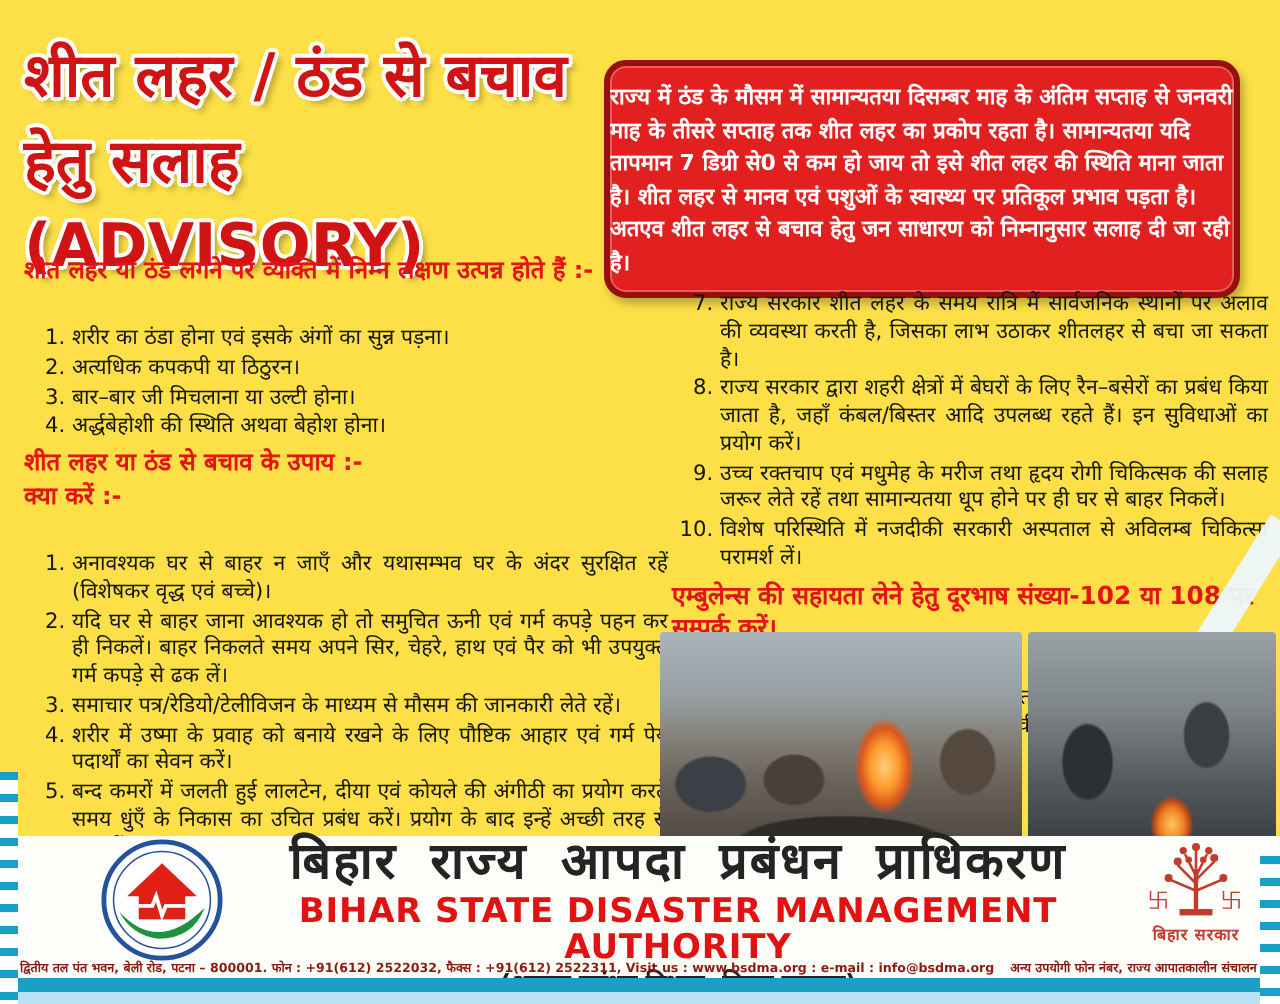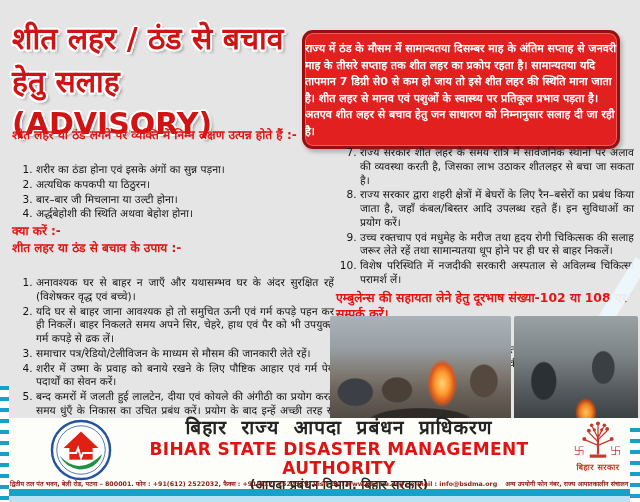--- a/index.html
+++ b/index.html
@@ -1,18 +1,18 @@
 <!DOCTYPE html>
 <html><head>
 <meta charset="utf-8">
 <style>
   html,body{margin:0;padding:0;}
   .canvas{
     position:relative;width:640px;height:502px;overflow:hidden;
-    background:#e5e5e5;
+    background:#fde047;
     font-family:"DejaVu Sans",sans-serif;
   }
   
   .main-title{
     position:absolute;left:12px;top:18px;width:298px;
     font-size:30px;font-weight:bold;color:#d01414;line-height:1.42;
     text-shadow:2px 0 #fff,-2px 0 #fff,0 2px #fff,0 -2px #fff,
                 1.5px 1.5px #fff,-1.5px -1.5px #fff,1.5px -1.5px #fff,-1.5px 1.5px #fff,
                 3px 3px 3px rgba(0,0,0,.30);
   }
@@ -50,21 +50,21 @@
     background:
       radial-gradient(ellipse 15px 20px at 58% 86%, #ffc75e 0%, #f08024 40%, #b8481a 60%, rgba(0,0,0,0) 72%),
       radial-gradient(ellipse 20px 30px at 24% 58%, #2b3034 0 60%, rgba(0,0,0,0) 66%),
       radial-gradient(ellipse 18px 26px at 72% 46%, #3a3f43 0 60%, rgba(0,0,0,0) 66%),
       linear-gradient(180deg,#9aa1a5 0%,#7d8488 35%,#565c60 65%,#33383b 100%);
   }
   
   .bottom{position:absolute;left:0;top:418px;width:640px;height:84px;background:#fdfdfa;z-index:2;}
   .bsdma-logo{position:absolute;left:50px;top:1px;}
   .org-block{position:absolute;left:116px;top:-1px;width:446px;text-align:center;}
-  .org-hindi{font-size:19px;color:#242424;font-weight:600;letter-spacing:1px;word-spacing:7px;line-height:1.1;}
+  .org-hindi{font-size:25px;color:#242424;font-weight:600;letter-spacing:1px;word-spacing:7px;line-height:1.1;}
   .org-english{font-size:17px;color:#e01212;font-weight:800;letter-spacing:.4px;line-height:1.1;margin-top:2px;}
   .org-dept{font-size:12.5px;color:#242424;font-weight:600;line-height:1.15;margin-top:1px;}
   .emblem-wrap{position:absolute;right:10px;top:0;width:64px;text-align:center;}
   .emblem-caption{font-size:8px;color:#c43b2e;font-weight:bold;letter-spacing:.5px;margin-top:-3px;text-align:center;}
   .contact-line{position:absolute;left:10px;top:61px;width:622px;display:flex;justify-content:space-between;
     gap:8px;font-size:6.3px;color:#8a1d12;white-space:nowrap;overflow:hidden;font-weight:600;}
   .teal-bar{position:absolute;left:8px;top:71px;width:632px;height:7px;background:#1aa0c4;}
   .bottom-blue{position:absolute;left:0;top:78px;width:640px;height:6px;background:#b9e2f4;}
   
   .edge-left{position:absolute;left:0;top:386px;width:9px;height:116px;
@@ -89,22 +89,22 @@
   </div>
 
   <div class="col-left">
     <div class="red-heading">शीत लहर या ठंड लगने पर व्यक्ति में निम्न लक्षण उत्पन्न होते हैं :-</div>
     <ol class="poster-list">
       <li>शरीर का ठंडा होना एवं इसके अंगों का सुन्न पड़ना।</li>
       <li>अत्यधिक कपकपी या ठिठुरन।</li>
       <li>बार–बार जी मिचलाना या उल्टी होना।</li>
       <li>अर्द्धबेहोशी की स्थिति अथवा बेहोश होना।</li>
     </ol>
+    <div class="red-heading">शीत लहर या ठंड से बचाव के उपाय :-</div>
     <div class="red-heading">क्या करें :-</div>
-    <div class="red-heading">शीत लहर या ठंड से बचाव के उपाय :-</div>
     <ol class="poster-list">
       <li>अनावश्यक घर से बाहर न जाएँ और यथासम्भव घर के अंदर सुरक्षित रहें (विशेषकर वृद्ध एवं बच्चे)।</li>
       <li>यदि घर से बाहर जाना आवश्यक हो तो समुचित ऊनी एवं गर्म कपड़े पहन कर ही निकलें। बाहर निकलते समय अपने सिर, चेहरे, हाथ एवं पैर को भी उपयुक्त गर्म कपड़े से ढक लें।</li>
       <li>समाचार पत्र/रेडियो/टेलीविजन के माध्यम से मौसम की जानकारी लेते रहें।</li>
       <li>शरीर में उष्मा के प्रवाह को बनाये रखने के लिए पौष्टिक आहार एवं गर्म पेय पदार्थों का सेवन करें।</li>
       <li>बन्द कमरों में जलती हुई लालटेन, दीया एवं कोयले की अंगीठी का प्रयोग करते समय धुंएँ के निकास का उचित प्रबंध करें। प्रयोग के बाद इन्हें अच्छी तरह से बुझा दें।</li>
       <li>हीटर, ब्लोअर आदि का प्रयोग करने के बाद स्विच ऑफ करना न भूलें अन्यथा यह जानलेवा हो सकता है।</li>
     </ol>
   </div>
 

